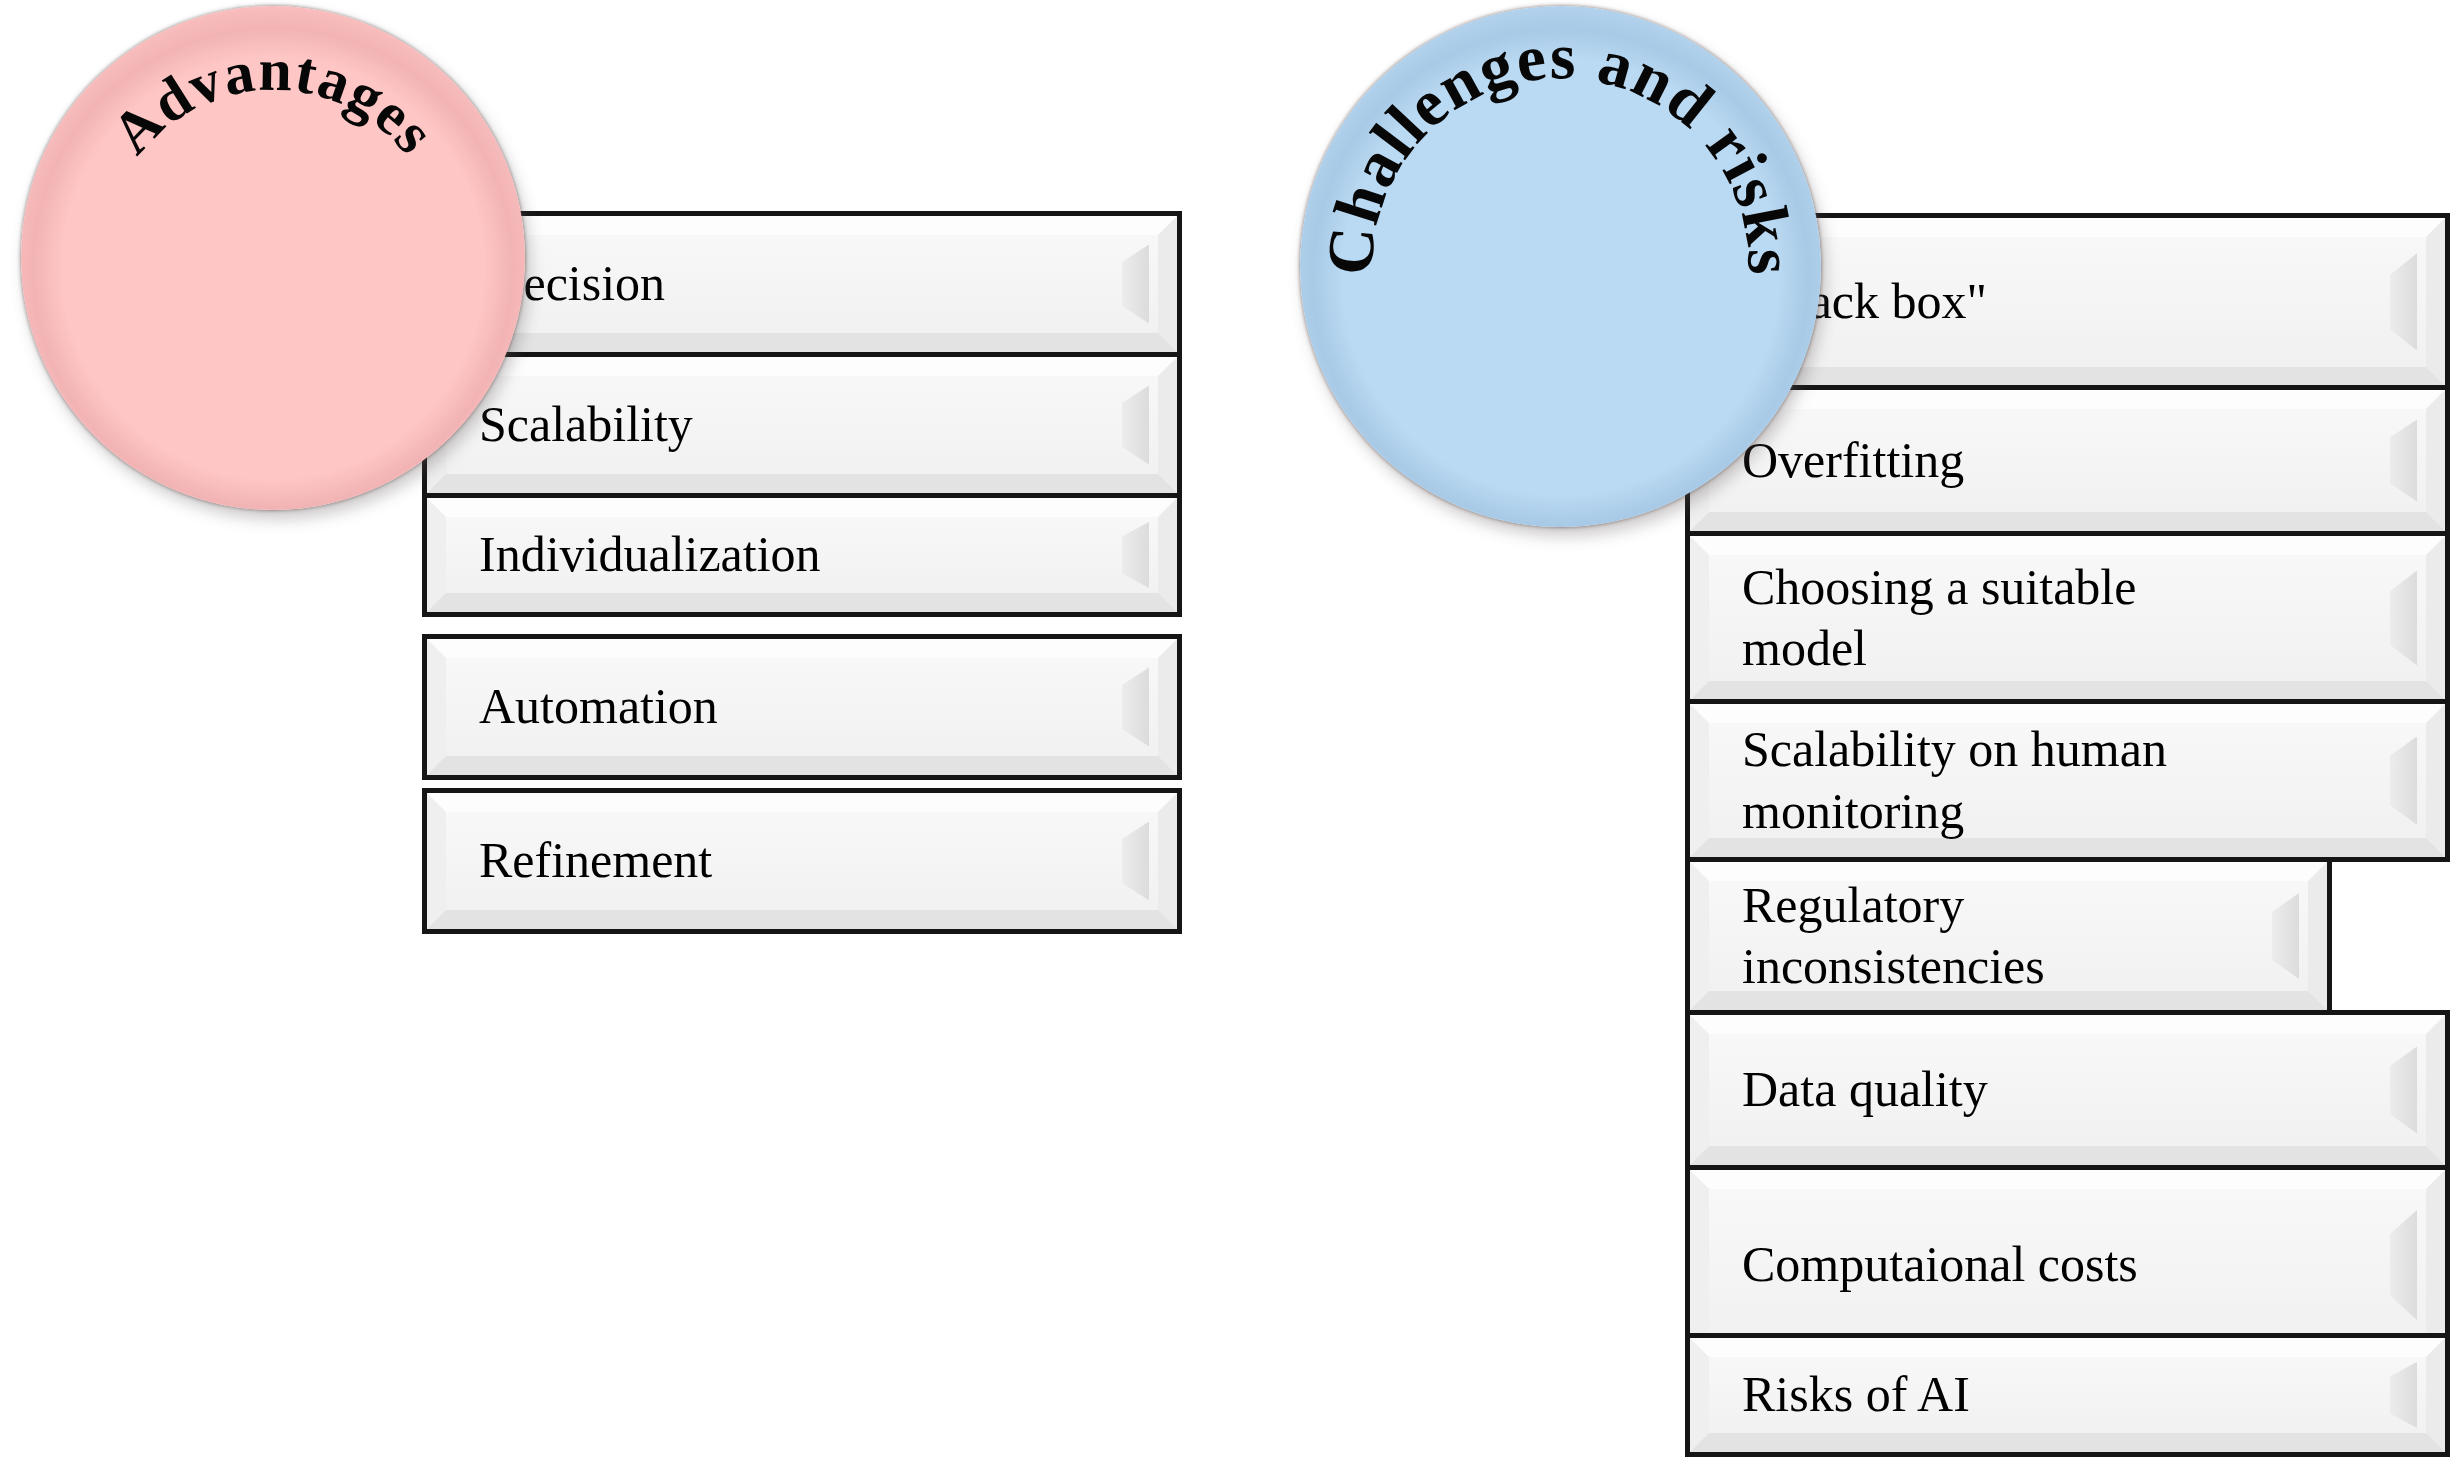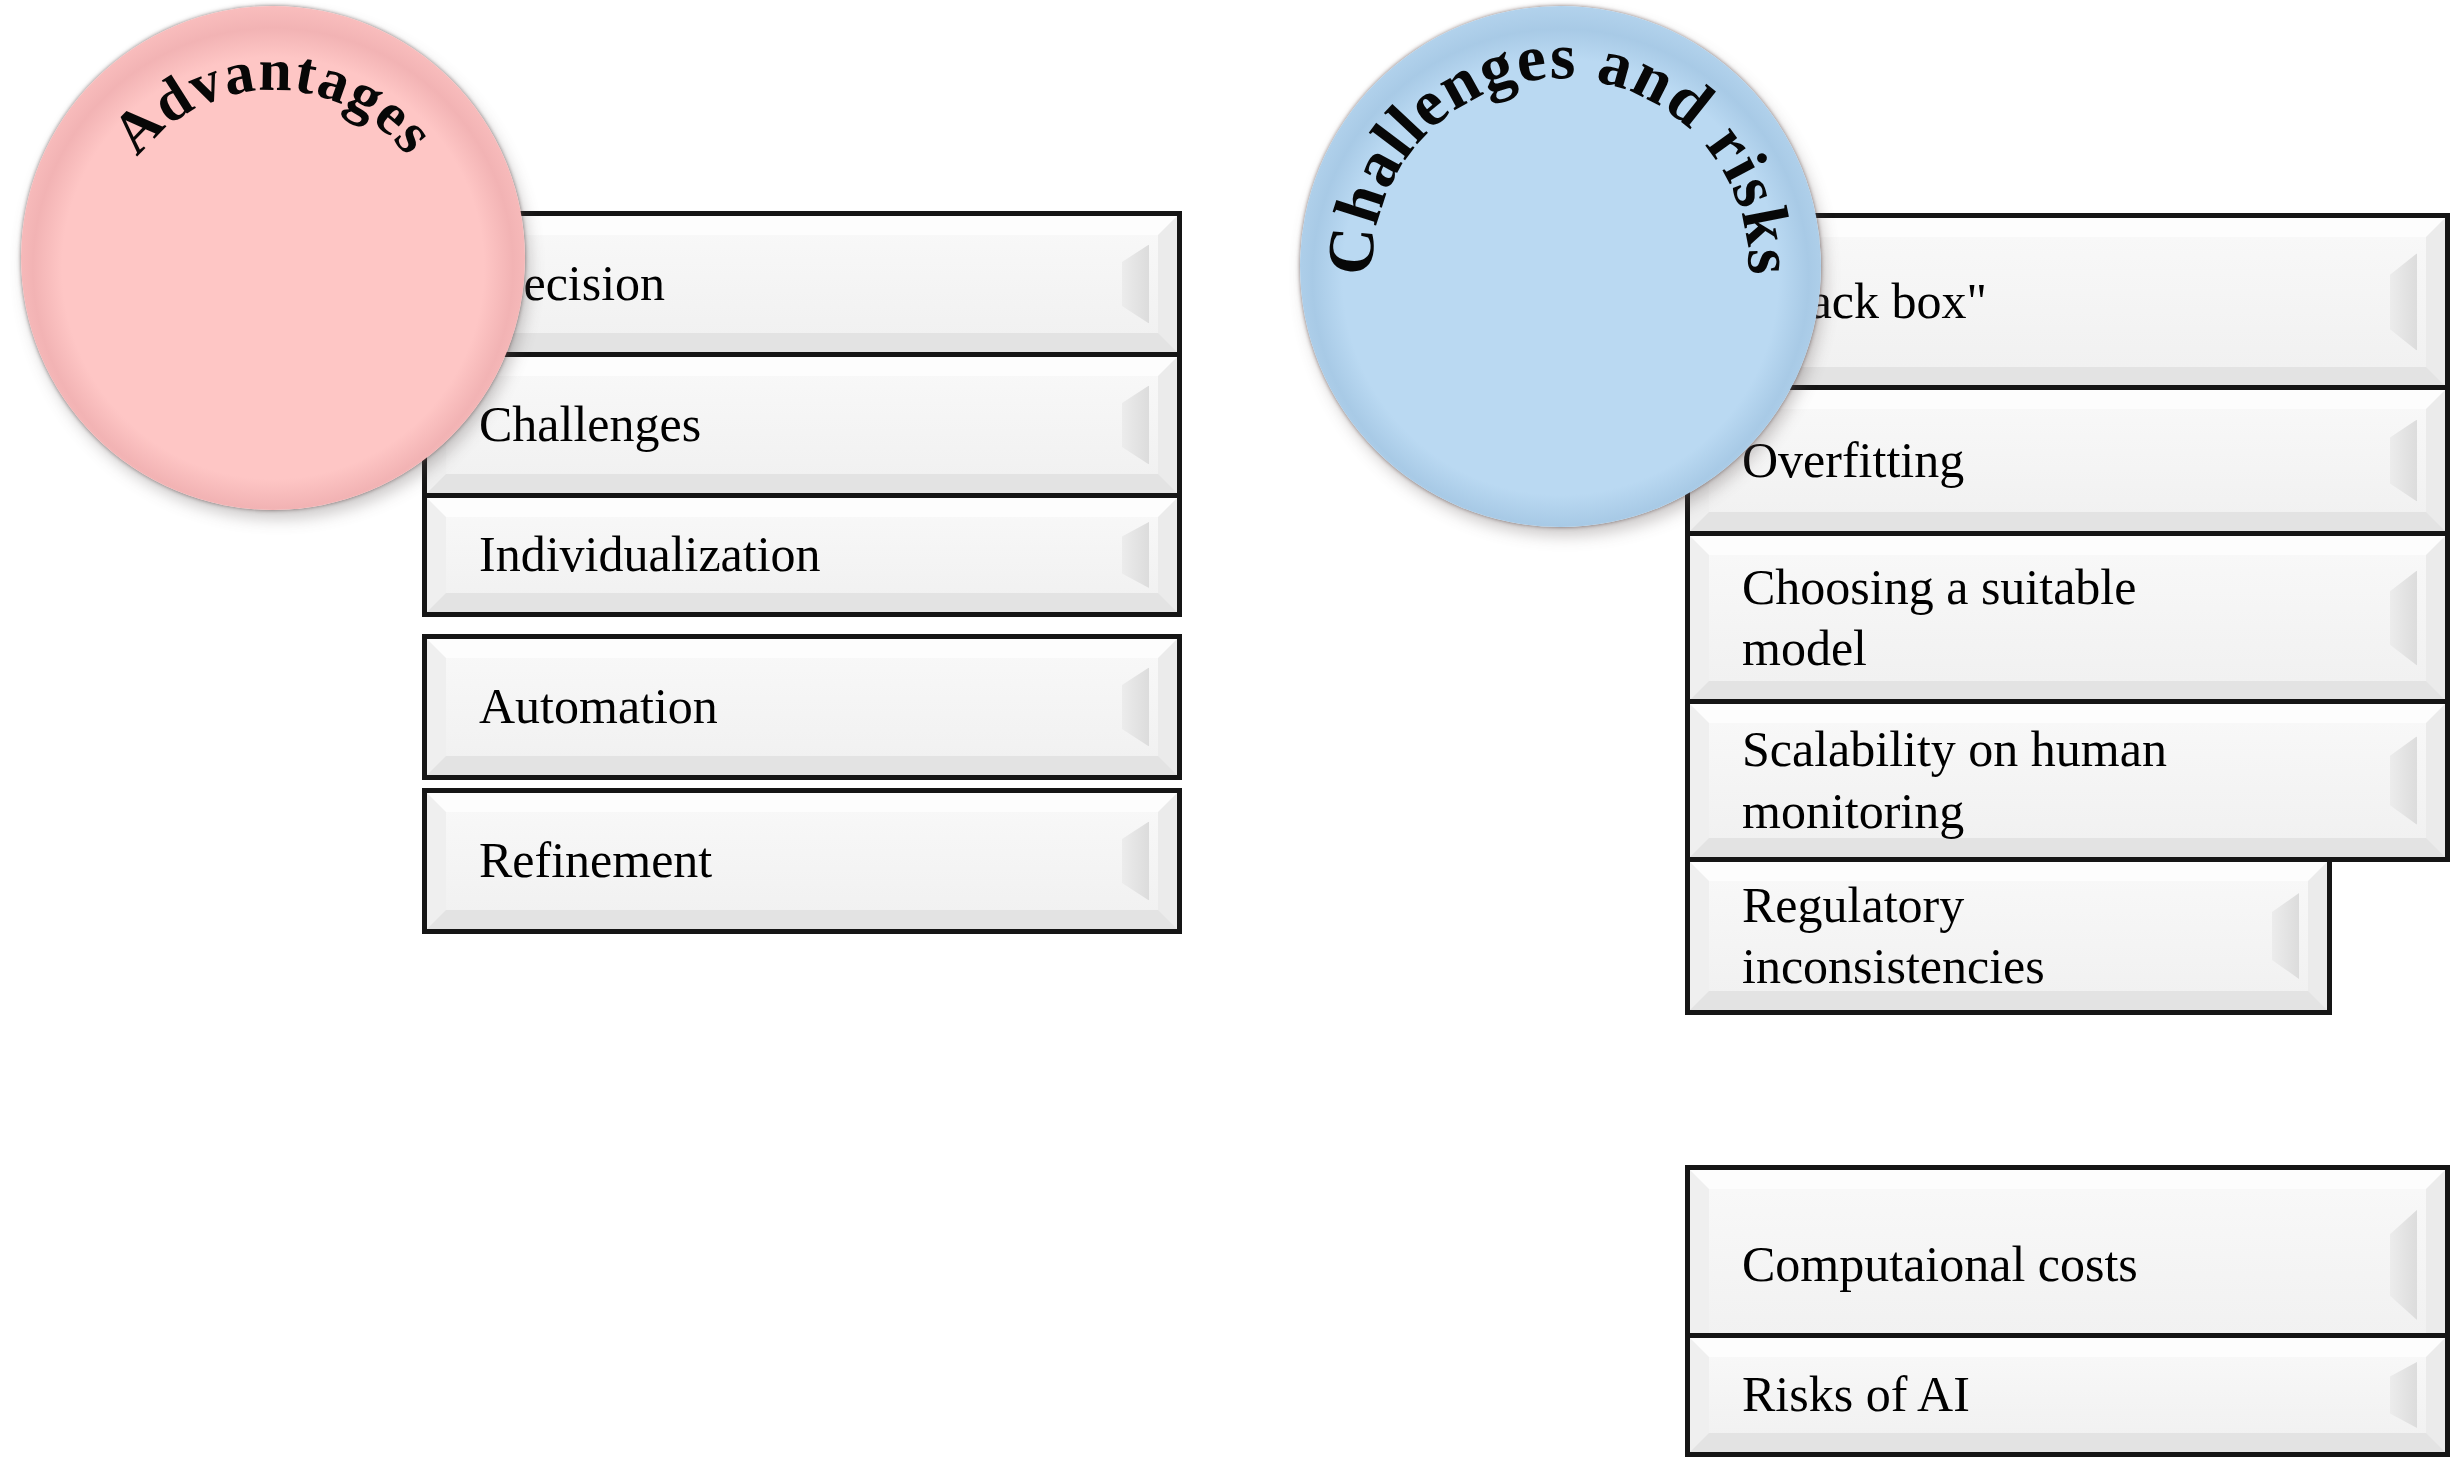--- a/index.html
+++ b/index.html
@@ -84,21 +84,21 @@
 
   <div class="bar" style="left:422px;top:211px;width:760px;height:146px;">
     <span class="chisel"></span>
     <div class="bar-label">
         <span>Precision</span>
       </div>
   </div>
   <div class="bar" style="left:422px;top:352px;width:760px;height:146px;">
     <span class="chisel"></span>
     <div class="bar-label">
-        <span>Challenges</span>
+        <span>Scalability</span>
       </div>
   </div>
   <div class="bar" style="left:422px;top:493px;width:760px;height:124px;">
     <span class="chisel"></span>
     <div class="bar-label">
         <span>Individualization</span>
       </div>
   </div>
   <div class="bar" style="left:422px;top:634px;width:760px;height:146px;">
     <span class="chisel"></span>
@@ -136,20 +136,26 @@
     <div class="bar-label">
         <span>Scalability on human monitoring</span>
       </div>
   </div>
   <div class="bar" style="left:1685px;top:857px;width:647px;height:158px;">
     <span class="chisel"></span>
     <div class="bar-label">
         <span>Regulatory inconsistencies</span>
       </div>
   </div>
+  <div class="bar" style="left:1685px;top:1010px;width:765px;height:160px;">
+    <span class="chisel"></span>
+    <div class="bar-label">
+        <span>Data quality</span>
+      </div>
+  </div>
   <div class="bar" style="left:1685px;top:1165px;width:765px;height:200px;">
     <span class="chisel"></span>
     <div class="bar-label">
         <span>Computaional costs</span>
       </div>
   </div>
   <div class="bar" style="left:1685px;top:1333px;width:765px;height:124px;text-align:right;">
     <span class="chisel"></span>
     <div class="bar-label">
         <span>Risks of AI</span>

